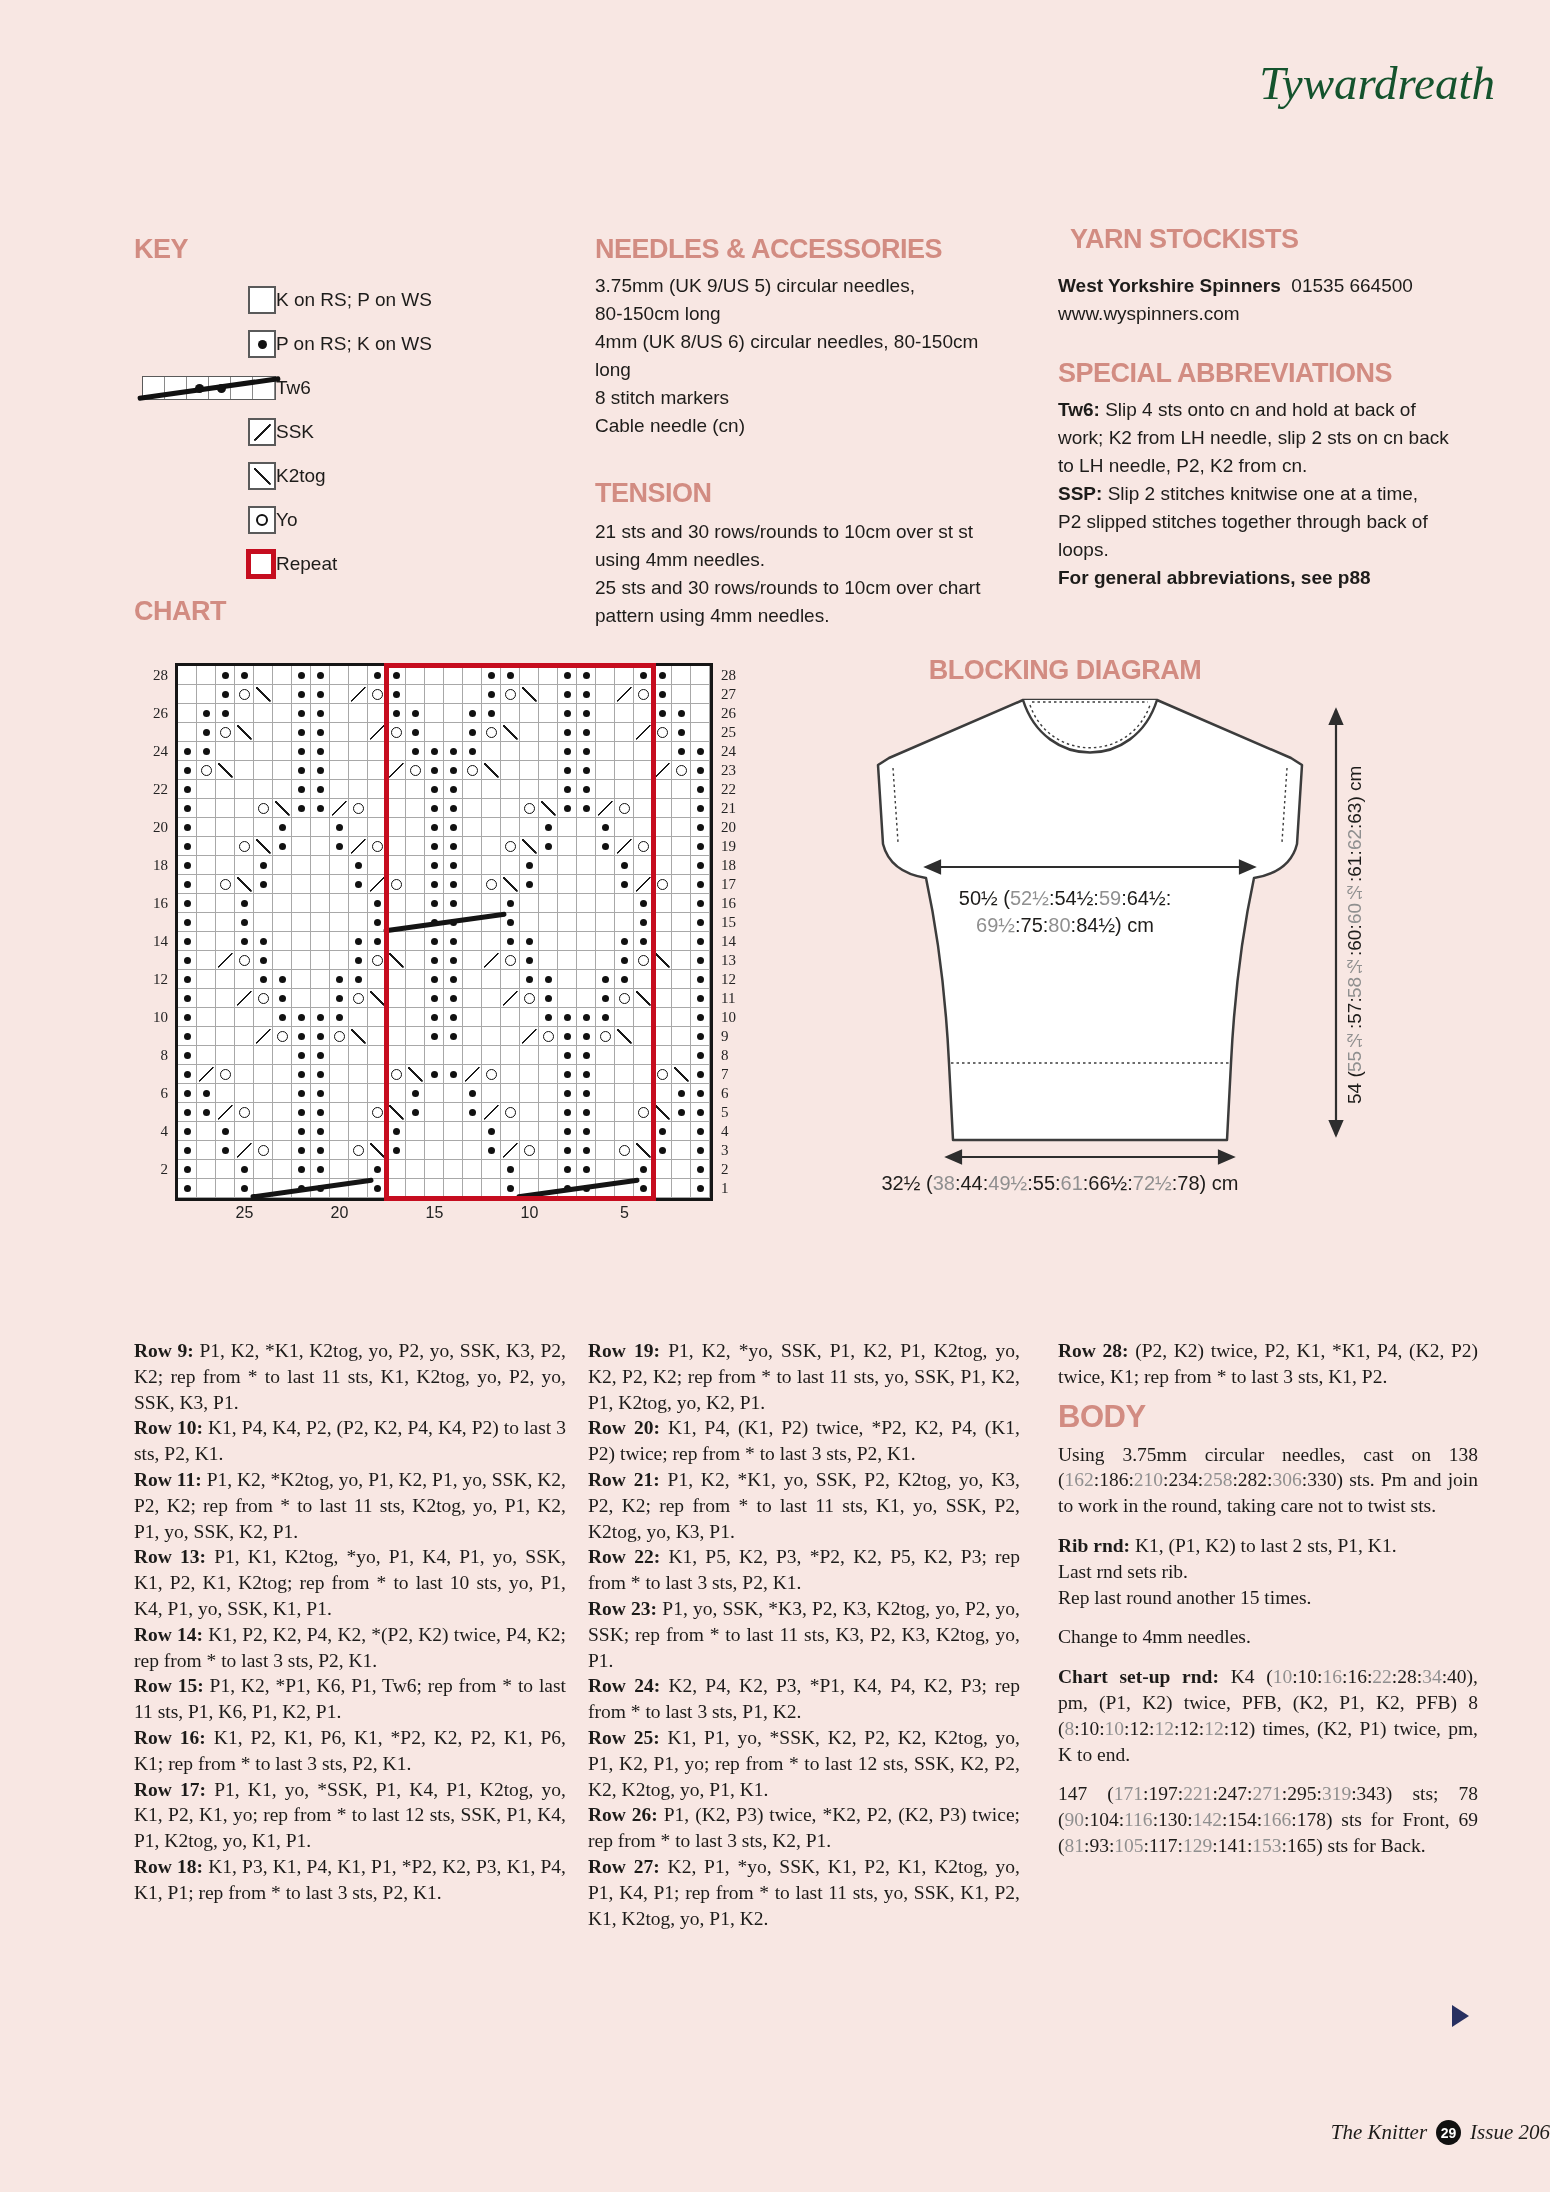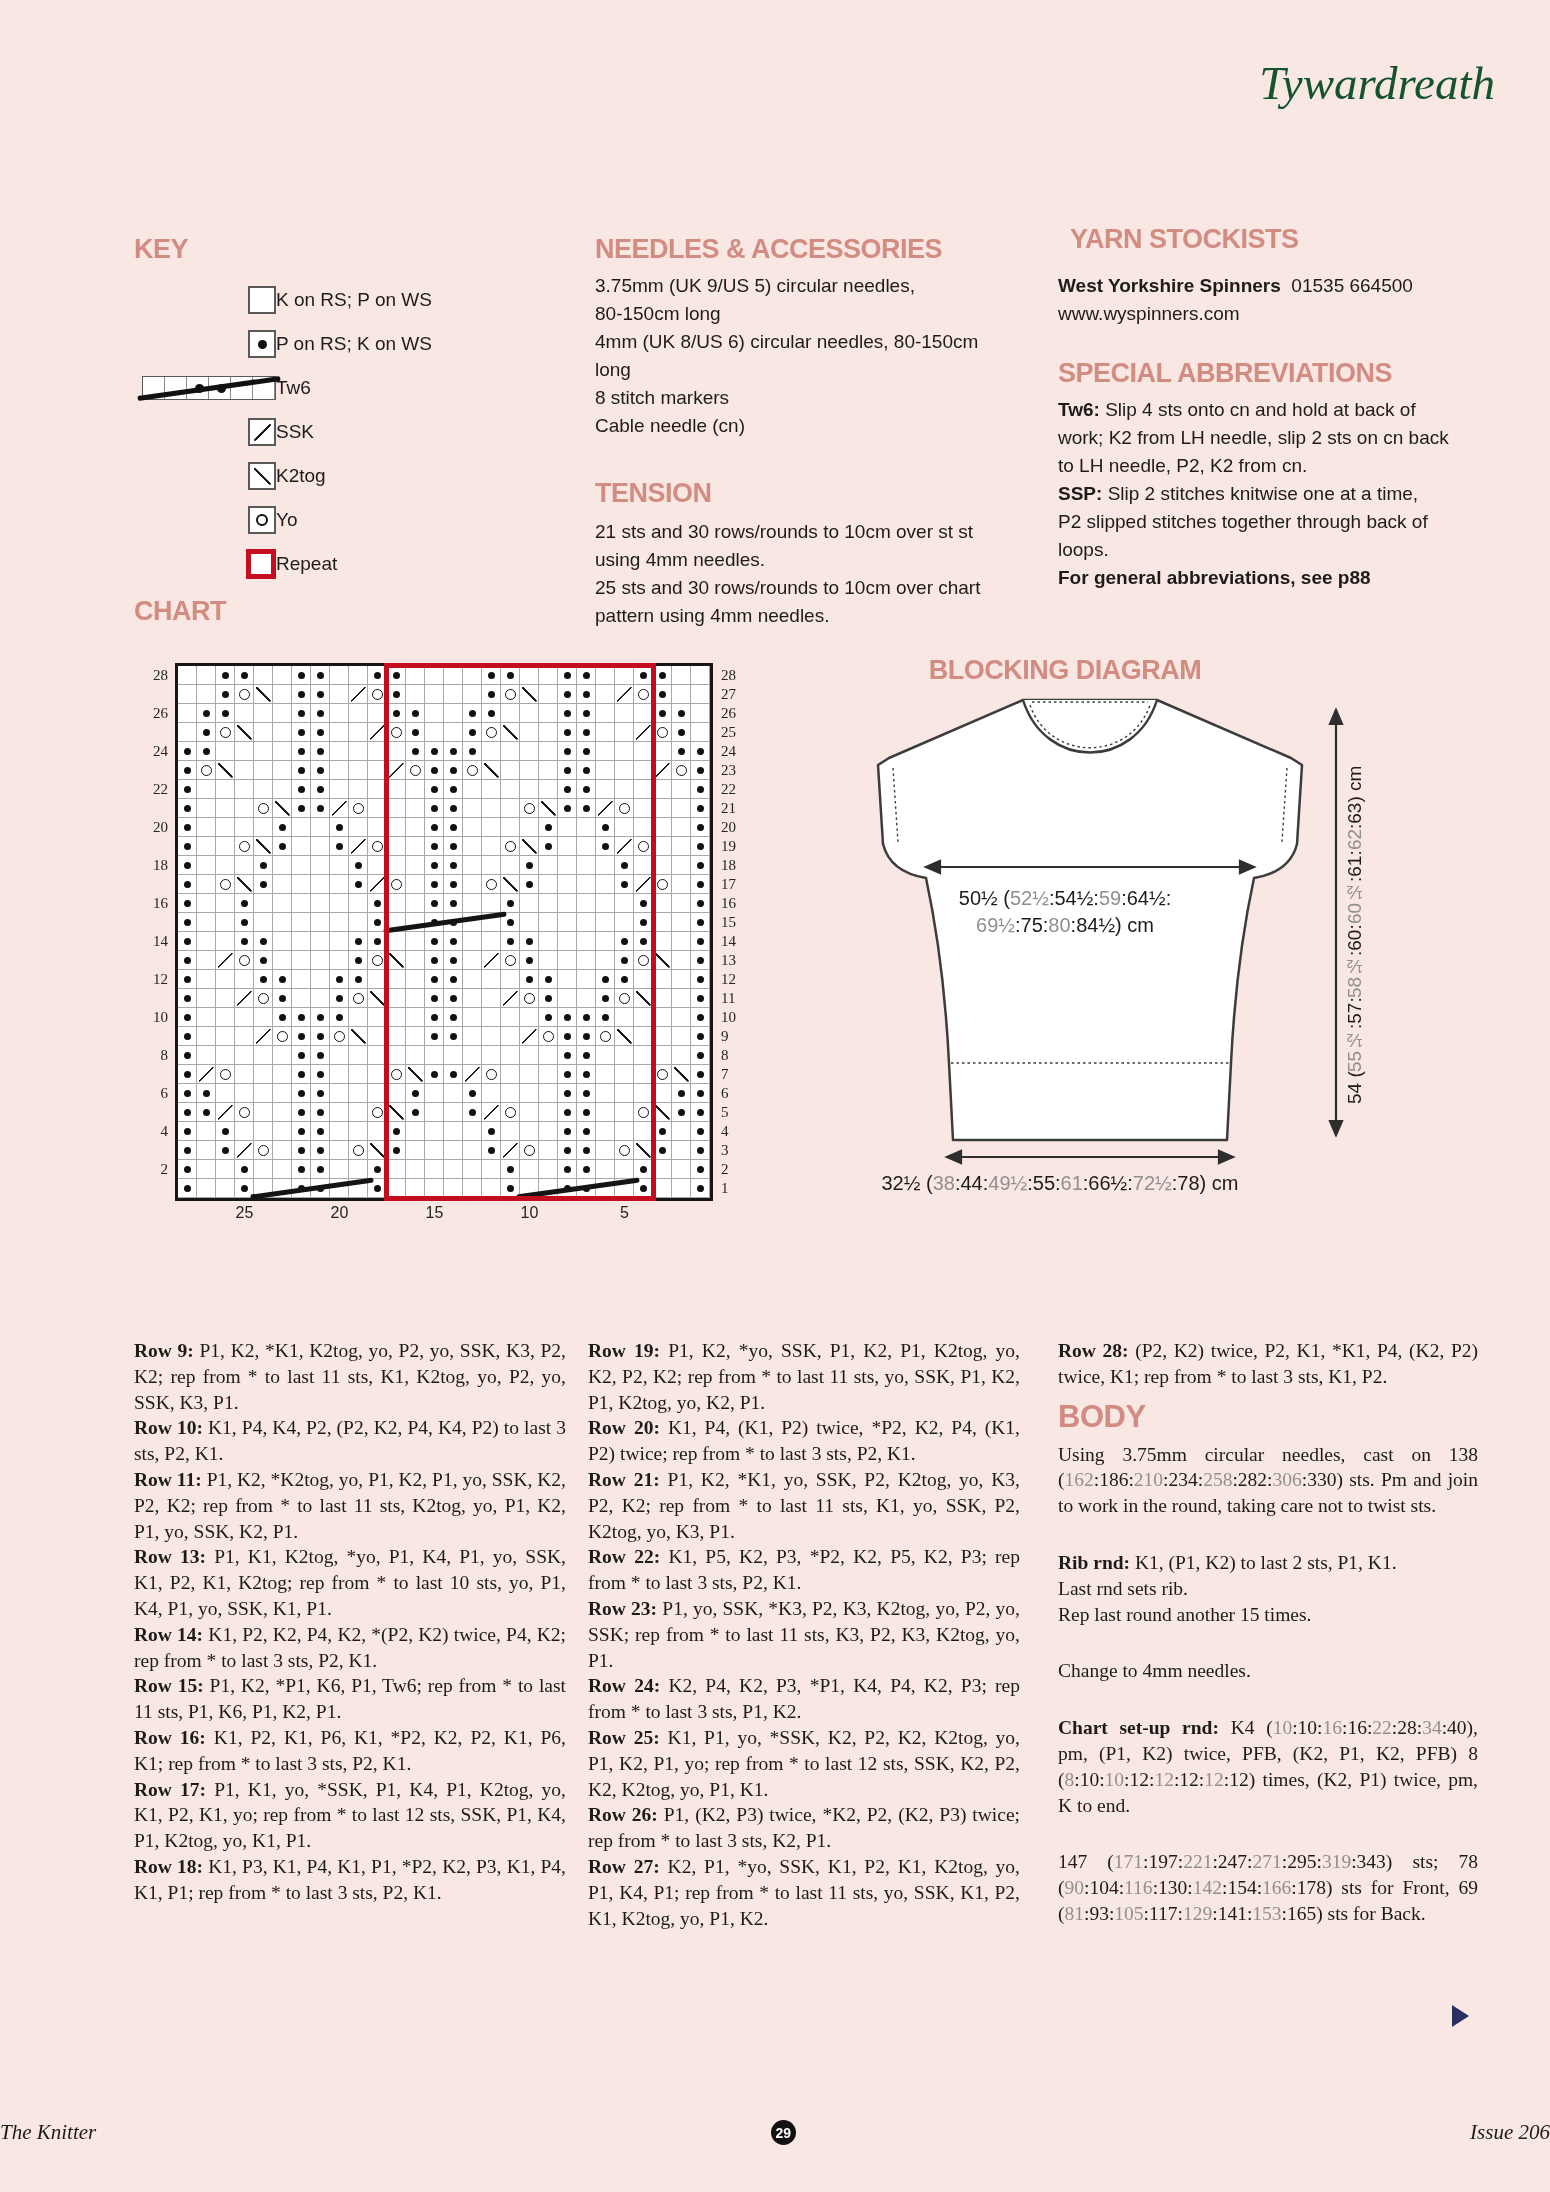--- a/index.html
+++ b/index.html
@@ -36,31 +36,31 @@
   .c-k2tog{background-image:linear-gradient(to top right,transparent 46%,#1a1a1a 46%,#1a1a1a 54%,transparent 54%);background-size:82% 82%;background-repeat:no-repeat;background-position:center;}
   .c-ssk{background-image:linear-gradient(to bottom right,transparent 46%,#1a1a1a 46%,#1a1a1a 54%,transparent 54%);background-size:82% 82%;background-repeat:no-repeat;background-position:center;}
   .cable-band{position:absolute;height:5px;background:#141414;transform:rotate(-8deg);border-radius:2px;z-index:3;}
   .repeat-overlay{position:absolute;left:206px;top:-3px;width:272px;height:538px;border:5px solid #c60d1f;box-sizing:border-box;z-index:4;pointer-events:none;}
   .rownum{position:absolute;font-size:15px;color:#232323;height:19px;line-height:19px;font-family:Liberation Serif, serif;}
   .stitchnum{position:absolute;font-size:16px;color:#232323;top:1204px;width:40px;text-align:center;}
   
   .pat-col{position:absolute;top:1338px;width:432px;font-family:"Liberation Serif",serif;
            font-size:19.5px;line-height:25.8px;text-align:justify;color:#1c1b19;}
   .pat-col p{margin:0;}
-  .pat-col p.gap{margin-top:31px;}
+  .pat-col p.gap{margin-top:14px;}
   .pat-col b{font-weight:bold;}
   .body-head{font-weight:bold;font-size:31px;color:#d28c82;font-family:"Liberation Sans",sans-serif;
              margin:10px 0 8px 0 !important;letter-spacing:-0.5px;line-height:34px;}
   .gs{color:#8f8f8f;}
   
   .meas{font-size:20px;color:#1d1c1a;text-align:center;line-height:27px;}
   .vmeas{writing-mode:vertical-rl;transform:rotate(180deg);font-size:19px;color:#1d1c1a;
          height:470px;display:flex;align-items:center;justify-content:center;}
   
-  .footer{position:absolute;left:0;top:2120px;width:100%;display:flex;align-items:center;justify-content:space-between;}
+  .footer{position:absolute;left:0;top:2120px;width:100%;display:flex;align-items:center;justify-content:flex-end;gap:9px;}
   .footer .mag{font-family:"Liberation Serif",serif;font-style:italic;font-size:21px;}
   .badge{width:25px;height:25px;border-radius:50%;background:#111;color:#fff;font-weight:bold;font-size:14px;
          display:flex;align-items:center;justify-content:center;font-family:"Liberation Sans",sans-serif;}
   .cont-arrow{width:0;height:0;border-top:11px solid transparent;border-bottom:11px solid transparent;border-left:17px solid #283061;}
 </style>
 </head>
 <body>
 
 <div class="page">
 

